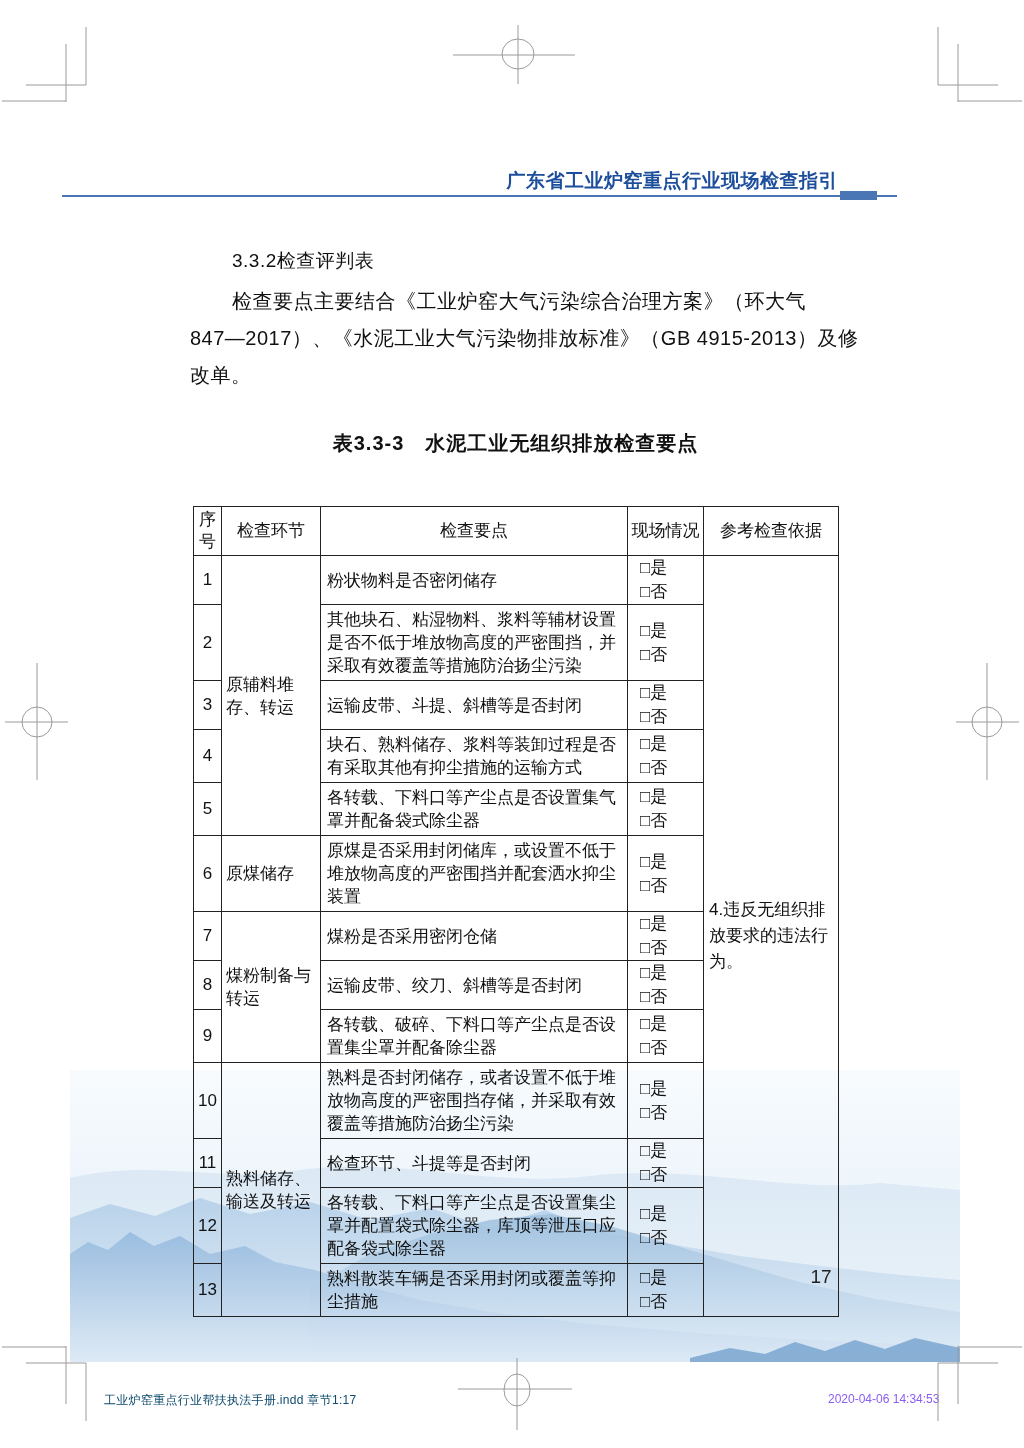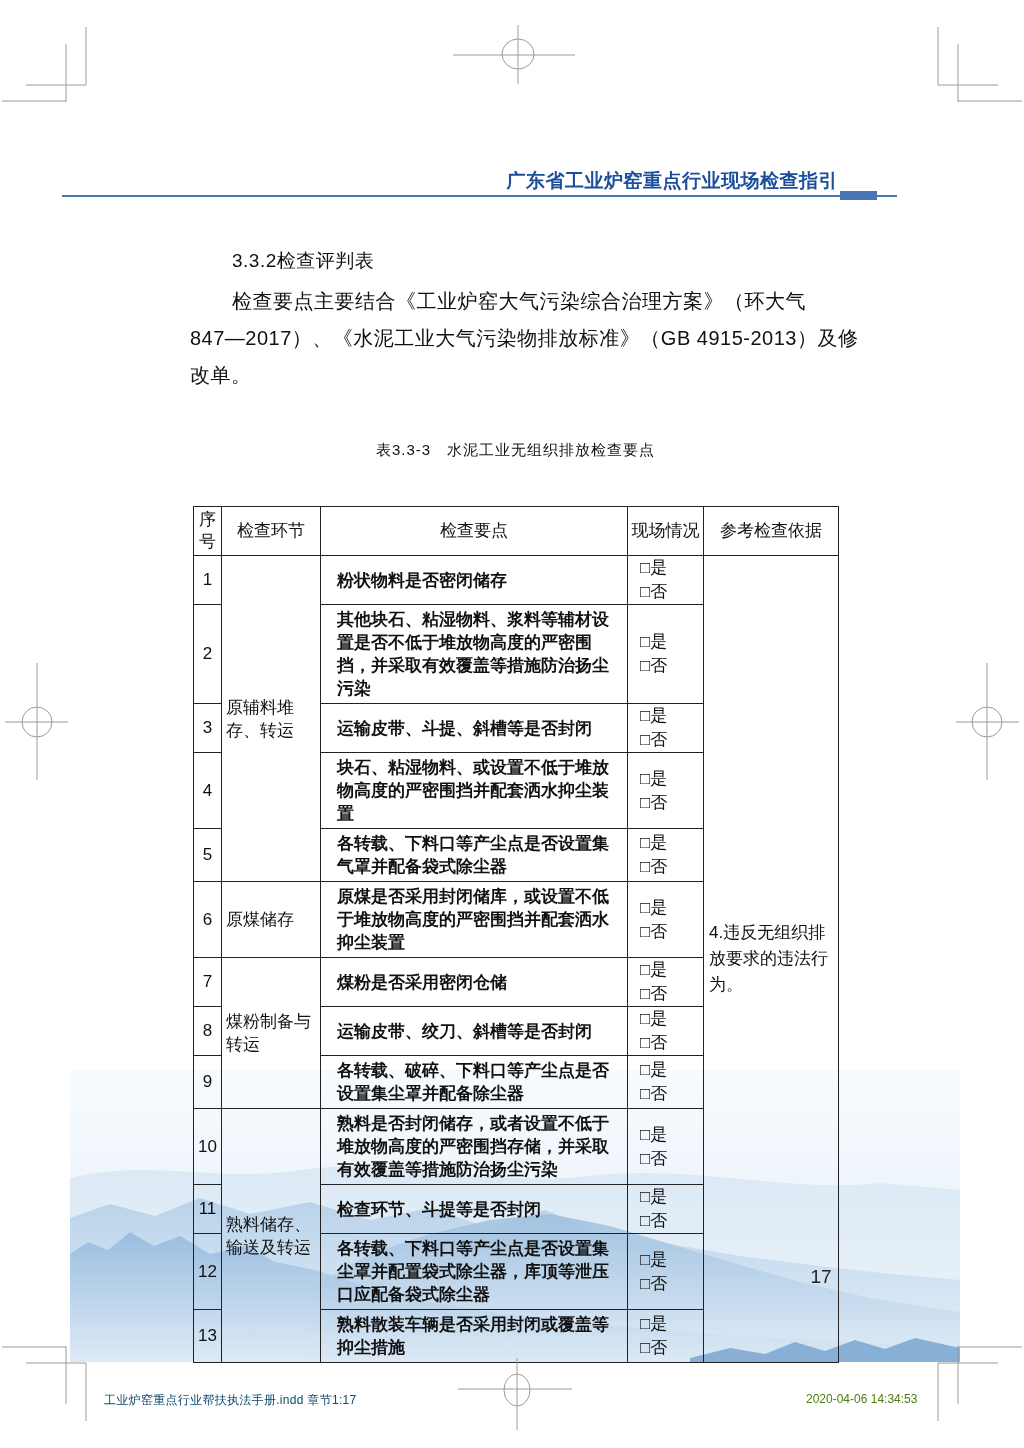--- a/index.html
+++ b/index.html
@@ -12,43 +12,43 @@
   .header-rule{position:absolute;top:195px;left:62px;width:835px;height:2px;background:#4a76b6;}
   .header-accent{position:absolute;top:191px;left:840px;width:37px;height:9px;background:#4a76b6;}
 
   
   .section-heading{position:absolute;top:248px;left:232px;font-size:19px;letter-spacing:.5px;}
   .paragraph{position:absolute;top:283px;left:190px;width:660px;font-size:20px;letter-spacing:.5px;}
   .para-line{height:37px;line-height:37px;white-space:nowrap;}
   .para-line.indent{padding-left:42px;}
 
   
-  .table-caption{position:absolute;top:441px;left:193px;width:645px;text-align:center;
-    font-size:15px;font-weight:normal;letter-spacing:1px;}
+  .table-caption{position:absolute;top:430px;left:193px;width:645px;text-align:center;
+    font-size:20px;font-weight:bold;letter-spacing:1px;}
   .checklist{position:absolute;top:506px;left:193px;width:645px;border-collapse:collapse;
     table-layout:fixed;font-size:17px;background:transparent;z-index:2;}
   .checklist th,.checklist td{border:1px solid #222;vertical-align:middle;overflow:hidden;}
   .checklist th{font-weight:normal;text-align:center;padding:2px 1px;line-height:22px;}
   td.no{text-align:center;padding:0 2px;}
   td.cat{padding:2px 4px;line-height:23px;}
-  td.pt{padding:3px 16px;line-height:23px;font-weight:bold;}
+  td.pt{padding:3px 6px;line-height:23px;}
   td.ck{padding:0 0 0 12px;line-height:24px;}
   td.ref{padding:2px 5px;line-height:26px;}
   tr.h48{height:48px}tr.h47{height:47px}tr.h70{height:70px}tr.h46{height:46px}
   tr.h53{height:53px}tr.h73{height:73px}tr.h45{height:45px}tr.h66{height:66px}
 
   
   .mountains{position:absolute;left:70px;top:1058px;width:890px;height:304px;z-index:1;pointer-events:none;}
   .marks{position:absolute;left:0;top:0;width:1024px;height:1448px;z-index:6;pointer-events:none;}
 
   .page-number{position:absolute;top:1266px;left:796px;width:50px;text-align:center;
     font-size:19px;color:#222;z-index:3;}
   .footer-left{position:absolute;top:1392px;left:104px;font-size:12px;color:#0c4a6e;
     letter-spacing:.3px;z-index:3;}
-  .footer-right{position:absolute;top:1392px;left:806px;font-size:12px;color:#4d7c0f;z-index:3;text-align:right;}
+  .footer-right{position:absolute;top:1392px;left:828px;font-size:12px;color:#8b5cf6;z-index:3;text-align:right;}
 </style>
 </head>
 <body>
 
 <div class="page">
 
   <svg class="mountains" viewBox="0 0 890 304" preserveAspectRatio="none">
     <defs>
       <linearGradient id="gBase" x1="0" y1="0" x2="0" y2="1">
         <stop offset="0" stop-color="#f7fbfe"></stop>
@@ -132,21 +132,21 @@
       <tr class="h47">
         <td class="no">3</td>
         <td class="pt">运输皮带、斗提、斜槽等是否封闭</td>
         <td class="ck">
           <div>□是</div>
           <div>□否</div>
         </td>
       </tr>
       <tr class="h47">
         <td class="no">4</td>
-        <td class="pt">块石、粘湿物料、或设置不低于堆放物高度的严密围挡并配套洒水抑尘装置</td>
+        <td class="pt">块石、熟料储存、浆料等装卸过程是否有采取其他有抑尘措施的运输方式</td>
         <td class="ck">
           <div>□是</div>
           <div>□否</div>
         </td>
       </tr>
       <tr class="h46">
         <td class="no">5</td>
         <td class="pt">各转载、下料口等产尘点是否设置集气罩并配备袋式除尘器</td>
         <td class="ck">
           <div>□是</div>

